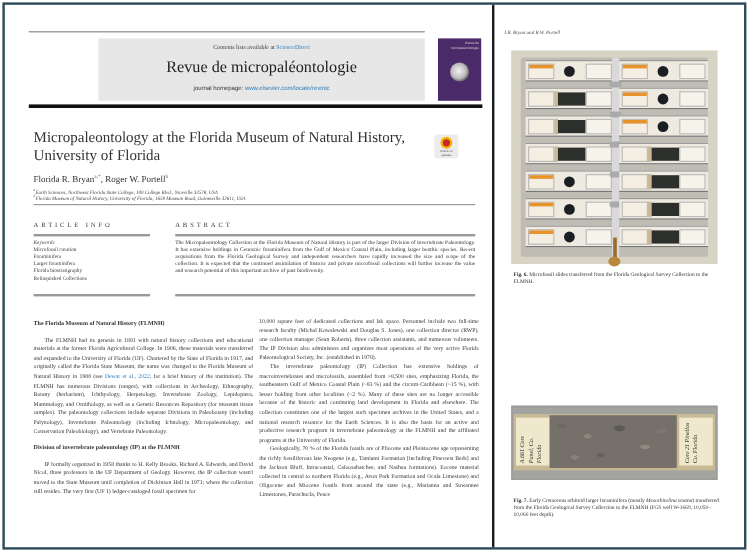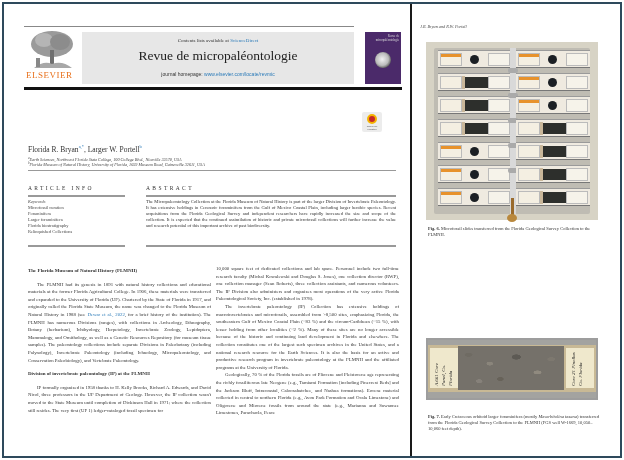--- a/index.html
+++ b/index.html
@@ -152,57 +152,47 @@
   .cap7 i { font-style: italic; }
 </style>
 </head>
 <body>
 
 <div class="frame"></div>
 
 <div class="left">
   <div class="hdr-topline"></div>
 
-  <div class="elsevier-logo">
-    <svg class="tree" viewBox="0 0 48 40">
-      <ellipse cx="24" cy="14" rx="21" ry="13" fill="#9a9a9a"></ellipse>
-      <ellipse cx="16" cy="10" rx="9" ry="7" fill="#b5b5b5"></ellipse>
-      <ellipse cx="32" cy="12" rx="10" ry="8" fill="#8c8c8c"></ellipse>
-      <rect x="22" y="20" width="4" height="16" fill="#6f6f6f"></rect>
-      <path d="M6 38 Q16 30 24 34 Q34 30 44 38 Z" fill="#a8a8a8"></path>
-      <rect x="8" y="28" width="4" height="9" fill="#888"></rect>
-    </svg>
-    <div class="elsevier-word">ELSEVIER</div>
-  </div>
 
   <div class="journal-banner">
     <div class="contents-line">
       <span>Contents lists available at </span><span class="sd">ScienceDirect</span>
     </div>
     <div class="journal-title">Revue de micropaléontologie</div>
     <div class="homepage-line">
       <span>journal homepage: </span><span class="url">www.elsevier.com/locate/revmic</span>
     </div>
   </div>
 
   <div class="journal-cover">
     <div class="cover-title">Revue de micropaléontologie</div>
     <div class="cover-orb"></div>
   </div>
 
   <div class="hdr-thickline"></div>
 
+  <div class="article-title">Micropaleontology at the Florida Museum of Natural History, University of Florida</div>
 
   <div class="check-updates">
     <div class="ring"></div>
     <div class="lbl">Check for updates</div>
   </div>
 
   <div class="authors">
-    <span>Florida R. Bryan</span><sup>a,*</sup><span>, </span><span>Larger W. Portell</span><sup>b</sup>
+    <span>Florida R. Bryan</span><sup>a,*</sup><span>, </span><span>Roger W. Portell</span><sup>b</sup>
   </div>
 
   <div class="affil affil-a">
     <sup>a</sup><span>Earth Sciences, Northwest Florida State College, 100 College Blvd., Niceville 32578, USA</span>
   </div>
   <div class="affil affil-b">
     <sup>b</sup><span>Florida Museum of Natural History, University of Florida, 1659 Museum Road, Gainesville 32611, USA</span>
   </div>
 
   <div class="sep-thin"></div>

